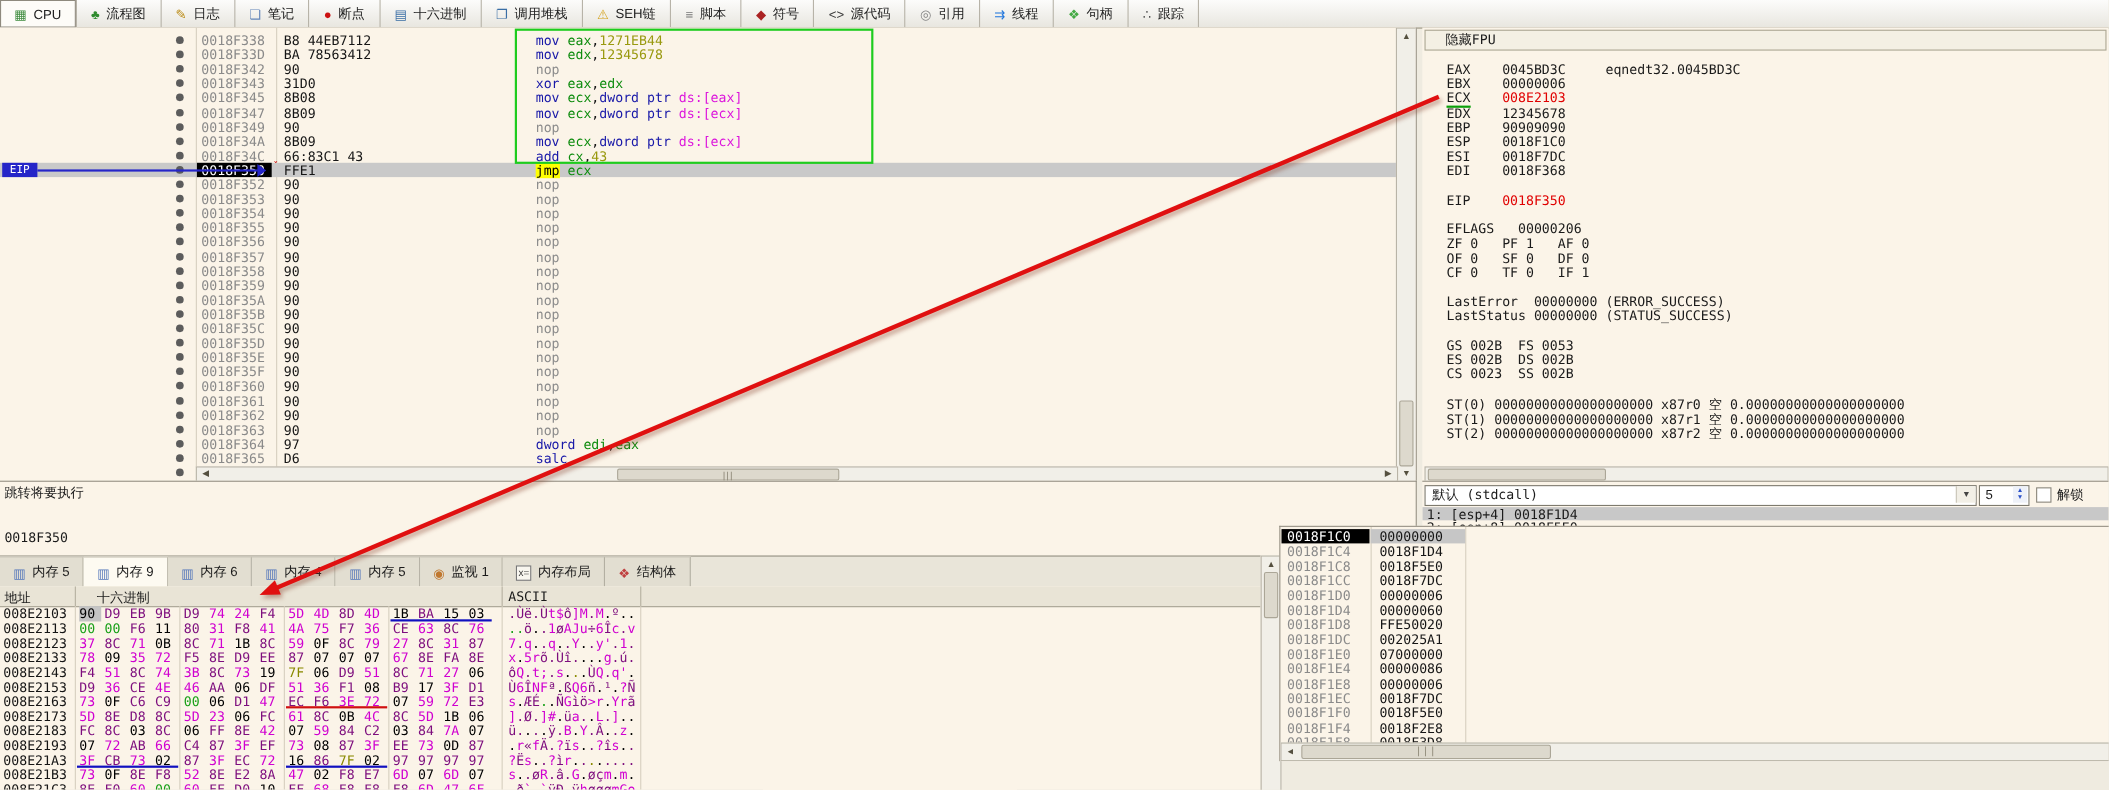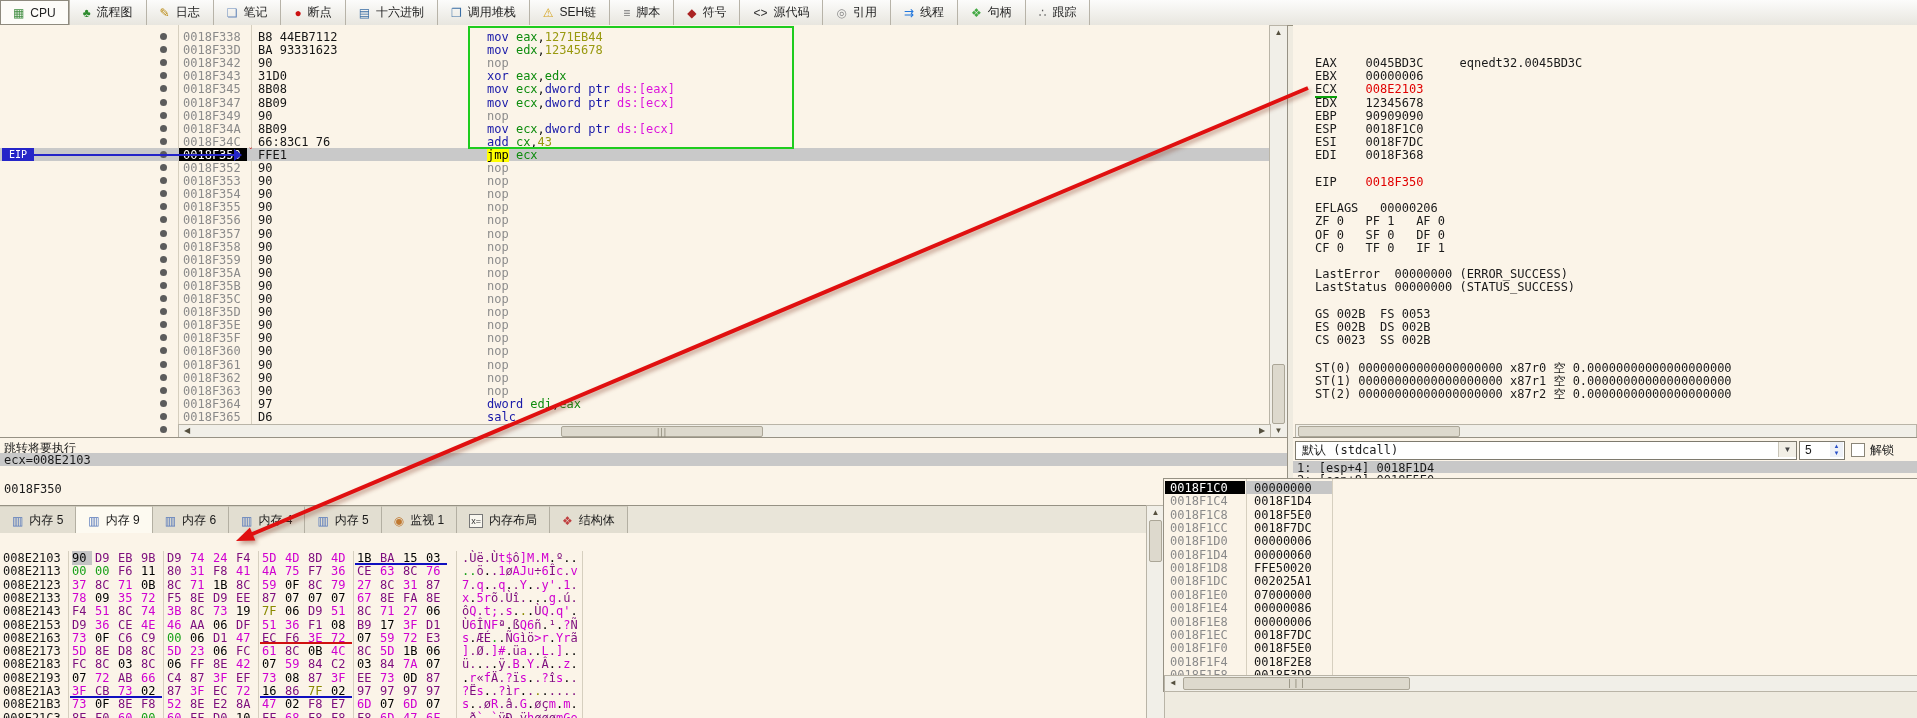--- a/index.html
+++ b/index.html
@@ -159,28 +159,28 @@
       <span class="ticon" style="color:#555555">∴</span>
       <span>跟踪</span>
     </div>
   </div>
 
 <div id="disasm" class="pane">
   <div class="vline" style="left:178px;bottom:12px"></div>
   <div class="vline" style="left:251px;bottom:12px"></div>
   <div id="drows">
       <div class="drow mono" style="top: 5px;"><span class="dot"></span><span class="daddr">0018F338</span><span class="dbytes">B8 44EB7112</span><span class="dinstr"><span class="mn">mov </span><span class="rg">eax</span><span class="pl">,</span><span class="im">1271EB44</span></span></div>
-      <div class="drow mono" style="top: 18.1px; text-align: right;"><span class="dot"></span><span class="daddr">0018F33D</span><span class="dbytes">BA 93331623</span><span class="dinstr"><span class="mn">mov </span><span class="rg">edx</span><span class="pl">,</span><span class="im">12345678</span></span></div>
+      <div class="drow mono" style="top: 18.1px; text-align: right;"><span class="dot"></span><span class="daddr">0018F33D</span><span class="dbytes">BA 78563412</span><span class="dinstr"><span class="mn">mov </span><span class="rg">edx</span><span class="pl">,</span><span class="im">12345678</span></span></div>
       <div class="drow mono" style="top: 31.2px;"><span class="dot"></span><span class="daddr">0018F342</span><span class="dbytes">90</span><span class="dinstr"><span class="np">nop</span></span></div>
       <div class="drow mono" style="top: 44.3px;"><span class="dot"></span><span class="daddr">0018F343</span><span class="dbytes">31D0</span><span class="dinstr"><span class="mn">xor </span><span class="rg">eax</span><span class="pl">,</span><span class="rg">edx</span></span></div>
       <div class="drow mono" style="top: 57.4px;"><span class="dot"></span><span class="daddr">0018F345</span><span class="dbytes">8B08</span><span class="dinstr"><span class="mn">mov </span><span class="rg">ecx</span><span class="pl">,</span><span class="mn">dword ptr </span><span class="mm">ds:[eax]</span></span></div>
       <div class="drow mono" style="top: 70.5px;"><span class="dot"></span><span class="daddr">0018F347</span><span class="dbytes">8B09</span><span class="dinstr"><span class="mn">mov </span><span class="rg">ecx</span><span class="pl">,</span><span class="mn">dword ptr </span><span class="mm">ds:[ecx]</span></span></div>
       <div class="drow mono" style="top: 83.6px;"><span class="dot"></span><span class="daddr">0018F349</span><span class="dbytes">90</span><span class="dinstr"><span class="np">nop</span></span></div>
       <div class="drow mono" style="top: 96.7px;"><span class="dot"></span><span class="daddr">0018F34A</span><span class="dbytes">8B09</span><span class="dinstr"><span class="mn">mov </span><span class="rg">ecx</span><span class="pl">,</span><span class="mn">dword ptr </span><span class="mm">ds:[ecx]</span></span></div>
-      <div class="drow mono" style="top: 109.8px;"><span class="dot"></span><span class="daddr">0018F34C</span><span class="dbytes">66:83C1 76</span><span class="dinstr"><span class="mn">add </span><span class="rg">cx</span><span class="pl">,</span><span class="im">43</span></span></div>
+      <div class="drow mono" style="top: 109.8px;"><span class="dot"></span><span class="daddr">0018F34C</span><span class="dbytes">66:83C1 43</span><span class="dinstr"><span class="mn">add </span><span class="rg">cx</span><span class="pl">,</span><span class="im">43</span></span></div>
       <div class="drow mono sel" style="top: 122.9px;"><span class="acell"></span><span class="dot"></span><span class="daddr">0018F350</span><span class="jmark">ˇ</span><span class="dbytes">FFE1</span><span class="dinstr"><span class="jm">jmp</span><span class="pl"> </span><span class="rg">ecx</span></span></div>
       <div class="drow mono" style="top: 136px;"><span class="dot"></span><span class="daddr">0018F352</span><span class="dbytes">90</span><span class="dinstr"><span class="np">nop</span></span></div>
       <div class="drow mono" style="top: 149.1px;"><span class="dot"></span><span class="daddr">0018F353</span><span class="dbytes">90</span><span class="dinstr"><span class="np">nop</span></span></div>
       <div class="drow mono" style="top: 162.2px;"><span class="dot"></span><span class="daddr">0018F354</span><span class="dbytes">90</span><span class="dinstr"><span class="np">nop</span></span></div>
       <div class="drow mono" style="top: 175.3px;"><span class="dot"></span><span class="daddr">0018F355</span><span class="dbytes">90</span><span class="dinstr"><span class="np">nop</span></span></div>
       <div class="drow mono" style="top: 188.4px;"><span class="dot"></span><span class="daddr">0018F356</span><span class="dbytes">90</span><span class="dinstr"><span class="np">nop</span></span></div>
       <div class="drow mono" style="top: 201.5px;"><span class="dot"></span><span class="daddr">0018F357</span><span class="dbytes">90</span><span class="dinstr"><span class="np">nop</span></span></div>
       <div class="drow mono" style="top: 214.6px;"><span class="dot"></span><span class="daddr">0018F358</span><span class="dbytes">90</span><span class="dinstr"><span class="np">nop</span></span></div>
       <div class="drow mono" style="top: 227.7px;"><span class="dot"></span><span class="daddr">0018F359</span><span class="dbytes">90</span><span class="dinstr"><span class="np">nop</span></span></div>
       <div class="drow mono" style="top: 240.8px;"><span class="dot"></span><span class="daddr">0018F35A</span><span class="dbytes">90</span><span class="dinstr"><span class="np">nop</span></span></div>
@@ -211,29 +211,29 @@
   <div class="sbh" style="left:178px;top:399px;width:1091px;height:13px">
     <div class="sbarrow" style="left:2px;width:12px;top:1px">◀</div>
     <div class="sbthumb" style="left:382px;top:1px;width:200px;height:9px">
         <div class="grip">|||</div>
       </div>
     <div class="sbarrow" style="right:2px;width:12px;top:1px;left:auto">▶</div>
   </div>
 </div>
 
 <div id="regs" class="pane mono">
+  <div id="fpubar">隐藏FPU</div>
   <div id="rlines"><div class="rline mono" style="top: 31px;"><span class="">EAX    0045BD3C     eqnedt32.0045BD3C</span></div><div class="rline mono" style="top: 44.2px;"><span class="">EBX    00000006</span></div><div class="rline mono" style="top: 57.4px;"><span class="ulg">ECX</span><span class="">    </span><span class="red">008E2103</span></div><div class="rline mono" style="top: 70.6px;"><span class="">EDX    12345678</span></div><div class="rline mono" style="top: 83.8px;"><span class="">EBP    90909090</span></div><div class="rline mono" style="top: 97px;"><span class="">ESP    0018F1C0</span></div><div class="rline mono" style="top: 110.2px;"><span class="">ESI    0018F7DC</span></div><div class="rline mono" style="top: 123.4px;"><span class="">EDI    0018F368</span></div><div class="rline mono" style="top: 136.6px;"><span class=""></span></div><div class="rline mono" style="top: 149.8px;"><span class="">EIP    </span><span class="red">0018F350</span></div><div class="rline mono" style="top: 163px;"><span class=""></span></div><div class="rline mono" style="top: 176.2px;"><span class="">EFLAGS   00000206</span></div><div class="rline mono" style="top: 189.4px;"><span class="">ZF 0   PF 1   AF 0</span></div><div class="rline mono" style="top: 202.6px;"><span class="">OF 0   SF 0   DF 0</span></div><div class="rline mono" style="top: 215.8px;"><span class="">CF 0   TF 0   IF 1</span></div><div class="rline mono" style="top: 229px;"><span class=""></span></div><div class="rline mono" style="top: 242.2px;"><span class="">LastError  00000000 (ERROR_SUCCESS)</span></div><div class="rline mono" style="top: 255.4px;"><span class="">LastStatus 00000000 (STATUS_SUCCESS)</span></div><div class="rline mono" style="top: 268.6px;"><span class=""></span></div><div class="rline mono" style="top: 281.8px;"><span class="">GS 002B  FS 0053</span></div><div class="rline mono" style="top: 295px;"><span class="">ES 002B  DS 002B</span></div><div class="rline mono" style="top: 308.2px;"><span class="">CS 0023  SS 002B</span></div><div class="rline mono" style="top: 321.4px;"><span class=""></span></div><div class="rline mono" style="top: 334.6px;"><span class="">ST(0) 00000000000000000000 x87r0 空 0.00000000000000000000</span></div><div class="rline mono" style="top: 347.8px;"><span class="">ST(1) 00000000000000000000 x87r1 空 0.00000000000000000000</span></div><div class="rline mono" style="top: 361px;"><span class="">ST(2) 00000000000000000000 x87r2 空 0.00000000000000000000</span></div></div>
   <div class="sbh" style="left:2px;top:399px;width:620px;height:13px">
     <div class="sbthumb" style="left:2px;top:1px;width:160px;height:9px"></div>
   </div>
 </div>
 
 <div id="infopane" class="pane mono">
   <div style="position:absolute;left:4px;top:2px">跳转将要执行</div>
-  <div id="grayrow"><span style="position:absolute;left:4px">ecx=008E2103</span></div>
   <div style="position:absolute;left:4px;top:44px">0018F350</div>
 </div>
 
 <div id="argsarea" class="pane">
   <div id="combo">
     <span id="combotext">默认 (stdcall)</span>
     <span id="combobtn">▼</span>
   </div>
   <div id="spin">
     <span id="spinval">5</span>
@@ -276,20 +276,28 @@
       <span class="ticon boxed" style="color:#333333">x=</span>
       <span>内存布局</span>
     </div>
     <div class="btab">
       <span class="ticon" style="color:#c04040">❖</span>
       <span>结构体</span>
     </div>
   </div>
 
 <div id="dump" class="pane">
+  <div id="dumphdr">
+    <span class="hcell" style="left:4px">地址</span>
+    <span class="hcell" style="left:88px">十六进制</span>
+    <span class="hcell" style="left:462px;font-family:'DejaVu Sans Mono',monospace">ASCII</span>
+    <div class="hline" style="left:68px"></div>
+      <div class="hline" style="left:456px"></div>
+      <div class="hline" style="left:582px"></div>
+  </div>
   <div class="vline" style="left:68px;top:18px"></div>
   <div class="vline" style="left:163px;top:18px"></div>
   <div class="vline" style="left:258px;top:18px"></div>
   <div class="vline" style="left:353px;top:18px"></div>
   <div class="vline" style="left:456px;top:18px"></div>
   <div class="vline" style="left:582px;top:18px"></div>
   <div id="mrows" class="mono"><div class="mrow mono" style="top: 18px;"><span class="maddr">008E2103</span><span class="mbyte sel" style="left:72px;color:#7d0d7d">90</span><span class="mbyte" style="left:95px;color:#7d0d7d">D9</span><span class="mbyte" style="left:118px;color:#7d0d7d">EB</span><span class="mbyte" style="left:141px;color:#7d0d7d">9B</span><span class="mbyte" style="left:167px;color:#7d0d7d">D9</span><span class="mbyte" style="left:190px;color:#d000d0">74</span><span class="mbyte" style="left:213px;color:#d000d0">24</span><span class="mbyte" style="left:236px;color:#7d0d7d">F4</span><span class="mbyte" style="left:262px;color:#d000d0">5D</span><span class="mbyte" style="left:285px;color:#d000d0">4D</span><span class="mbyte" style="left:308px;color:#7d0d7d">8D</span><span class="mbyte" style="left:331px;color:#d000d0">4D</span><span class="mbyte" style="left:357px;color:#000000">1B</span><span class="mbyte" style="left:380px;color:#7d0d7d">BA</span><span class="mbyte" style="left:403px;color:#000000">15</span><span class="mbyte" style="left:426px;color:#000000">03</span><div class="mund" style="left:355px;width:92px;background:#1010c0"></div><span class="mascii" style="left:462px;color:#7d0d7d">.</span><span class="mascii" style="left:469.23px;color:#7d0d7d">Ù</span><span class="mascii" style="left:476.46px;color:#7d0d7d">ë</span><span class="mascii" style="left:483.69px;color:#7d0d7d">.</span><span class="mascii" style="left:490.92px;color:#7d0d7d">Ù</span><span class="mascii" style="left:498.15px;color:#d000d0">t</span><span class="mascii" style="left:505.38px;color:#d000d0">$</span><span class="mascii" style="left:512.61px;color:#7d0d7d">ô</span><span class="mascii" style="left:519.84px;color:#d000d0">]</span><span class="mascii" style="left:527.07px;color:#d000d0">M</span><span class="mascii" style="left:534.3px;color:#7d0d7d">.</span><span class="mascii" style="left:541.53px;color:#d000d0">M</span><span class="mascii" style="left:548.76px;color:#000000">.</span><span class="mascii" style="left:555.99px;color:#7d0d7d">º</span><span class="mascii" style="left:563.22px;color:#000000">.</span><span class="mascii" style="left:570.45px;color:#000000">.</span></div><div class="mrow mono" style="top: 31.3px;"><span class="maddr">008E2113</span><span class="mbyte" style="left:72px;color:#18a018">00</span><span class="mbyte" style="left:95px;color:#18a018">00</span><span class="mbyte" style="left:118px;color:#7d0d7d">F6</span><span class="mbyte" style="left:141px;color:#000000">11</span><span class="mbyte" style="left:167px;color:#7d0d7d">80</span><span class="mbyte" style="left:190px;color:#d000d0">31</span><span class="mbyte" style="left:213px;color:#7d0d7d">F8</span><span class="mbyte" style="left:236px;color:#d000d0">41</span><span class="mbyte" style="left:262px;color:#d000d0">4A</span><span class="mbyte" style="left:285px;color:#d000d0">75</span><span class="mbyte" style="left:308px;color:#7d0d7d">F7</span><span class="mbyte" style="left:331px;color:#d000d0">36</span><span class="mbyte" style="left:357px;color:#7d0d7d">CE</span><span class="mbyte" style="left:380px;color:#d000d0">63</span><span class="mbyte" style="left:403px;color:#7d0d7d">8C</span><span class="mbyte" style="left:426px;color:#d000d0">76</span><span class="mascii" style="left:462px;color:#18a018">.</span><span class="mascii" style="left:469.23px;color:#18a018">.</span><span class="mascii" style="left:476.46px;color:#7d0d7d">ö</span><span class="mascii" style="left:483.69px;color:#000000">.</span><span class="mascii" style="left:490.92px;color:#7d0d7d">.</span><span class="mascii" style="left:498.15px;color:#d000d0">1</span><span class="mascii" style="left:505.38px;color:#7d0d7d">ø</span><span class="mascii" style="left:512.61px;color:#d000d0">A</span><span class="mascii" style="left:519.84px;color:#d000d0">J</span><span class="mascii" style="left:527.07px;color:#d000d0">u</span><span class="mascii" style="left:534.3px;color:#7d0d7d">÷</span><span class="mascii" style="left:541.53px;color:#d000d0">6</span><span class="mascii" style="left:548.76px;color:#7d0d7d">Î</span><span class="mascii" style="left:555.99px;color:#d000d0">c</span><span class="mascii" style="left:563.22px;color:#7d0d7d">.</span><span class="mascii" style="left:570.45px;color:#d000d0">v</span></div><div class="mrow mono" style="top: 44.6px;"><span class="maddr">008E2123</span><span class="mbyte" style="left:72px;color:#d000d0">37</span><span class="mbyte" style="left:95px;color:#7d0d7d">8C</span><span class="mbyte" style="left:118px;color:#d000d0">71</span><span class="mbyte" style="left:141px;color:#000000">0B</span><span class="mbyte" style="left:167px;color:#7d0d7d">8C</span><span class="mbyte" style="left:190px;color:#d000d0">71</span><span class="mbyte" style="left:213px;color:#000000">1B</span><span class="mbyte" style="left:236px;color:#7d0d7d">8C</span><span class="mbyte" style="left:262px;color:#d000d0">59</span><span class="mbyte" style="left:285px;color:#000000">0F</span><span class="mbyte" style="left:308px;color:#7d0d7d">8C</span><span class="mbyte" style="left:331px;color:#d000d0">79</span><span class="mbyte" style="left:357px;color:#d000d0">27</span><span class="mbyte" style="left:380px;color:#7d0d7d">8C</span><span class="mbyte" style="left:403px;color:#d000d0">31</span><span class="mbyte" style="left:426px;color:#7d0d7d">87</span><span class="mascii" style="left:462px;color:#d000d0">7</span><span class="mascii" style="left:469.23px;color:#7d0d7d">.</span><span class="mascii" style="left:476.46px;color:#d000d0">q</span><span class="mascii" style="left:483.69px;color:#000000">.</span><span class="mascii" style="left:490.92px;color:#7d0d7d">.</span><span class="mascii" style="left:498.15px;color:#d000d0">q</span><span class="mascii" style="left:505.38px;color:#000000">.</span><span class="mascii" style="left:512.61px;color:#7d0d7d">.</span><span class="mascii" style="left:519.84px;color:#d000d0">Y</span><span class="mascii" style="left:527.07px;color:#000000">.</span><span class="mascii" style="left:534.3px;color:#7d0d7d">.</span><span class="mascii" style="left:541.53px;color:#d000d0">y</span><span class="mascii" style="left:548.76px;color:#d000d0">'</span><span class="mascii" style="left:555.99px;color:#7d0d7d">.</span><span class="mascii" style="left:563.22px;color:#d000d0">1</span><span class="mascii" style="left:570.45px;color:#7d0d7d">.</span></div><div class="mrow mono" style="top: 57.9px;"><span class="maddr">008E2133</span><span class="mbyte" style="left:72px;color:#d000d0">78</span><span class="mbyte" style="left:95px;color:#000000">09</span><span class="mbyte" style="left:118px;color:#d000d0">35</span><span class="mbyte" style="left:141px;color:#d000d0">72</span><span class="mbyte" style="left:167px;color:#7d0d7d">F5</span><span class="mbyte" style="left:190px;color:#7d0d7d">8E</span><span class="mbyte" style="left:213px;color:#7d0d7d">D9</span><span class="mbyte" style="left:236px;color:#7d0d7d">EE</span><span class="mbyte" style="left:262px;color:#7d0d7d">87</span><span class="mbyte" style="left:285px;color:#000000">07</span><span class="mbyte" style="left:308px;color:#000000">07</span><span class="mbyte" style="left:331px;color:#000000">07</span><span class="mbyte" style="left:357px;color:#d000d0">67</span><span class="mbyte" style="left:380px;color:#7d0d7d">8E</span><span class="mbyte" style="left:403px;color:#7d0d7d">FA</span><span class="mbyte" style="left:426px;color:#7d0d7d">8E</span><span class="mascii" style="left:462px;color:#d000d0">x</span><span class="mascii" style="left:469.23px;color:#000000">.</span><span class="mascii" style="left:476.46px;color:#d000d0">5</span><span class="mascii" style="left:483.69px;color:#d000d0">r</span><span class="mascii" style="left:490.92px;color:#7d0d7d">õ</span><span class="mascii" style="left:498.15px;color:#7d0d7d">.</span><span class="mascii" style="left:505.38px;color:#7d0d7d">Ù</span><span class="mascii" style="left:512.61px;color:#7d0d7d">î</span><span class="mascii" style="left:519.84px;color:#7d0d7d">.</span><span class="mascii" style="left:527.07px;color:#000000">.</span><span class="mascii" style="left:534.3px;color:#000000">.</span><span class="mascii" style="left:541.53px;color:#000000">.</span><span class="mascii" style="left:548.76px;color:#d000d0">g</span><span class="mascii" style="left:555.99px;color:#7d0d7d">.</span><span class="mascii" style="left:563.22px;color:#7d0d7d">ú</span><span class="mascii" style="left:570.45px;color:#7d0d7d">.</span></div><div class="mrow mono" style="top: 71.2px;"><span class="maddr">008E2143</span><span class="mbyte" style="left:72px;color:#7d0d7d">F4</span><span class="mbyte" style="left:95px;color:#d000d0">51</span><span class="mbyte" style="left:118px;color:#7d0d7d">8C</span><span class="mbyte" style="left:141px;color:#d000d0">74</span><span class="mbyte" style="left:167px;color:#d000d0">3B</span><span class="mbyte" style="left:190px;color:#7d0d7d">8C</span><span class="mbyte" style="left:213px;color:#d000d0">73</span><span class="mbyte" style="left:236px;color:#000000">19</span><span class="mbyte" style="left:262px;color:#8a8a00">7F</span><span class="mbyte" style="left:285px;color:#000000">06</span><span class="mbyte" style="left:308px;color:#7d0d7d">D9</span><span class="mbyte" style="left:331px;color:#d000d0">51</span><span class="mbyte" style="left:357px;color:#7d0d7d">8C</span><span class="mbyte" style="left:380px;color:#d000d0">71</span><span class="mbyte" style="left:403px;color:#d000d0">27</span><span class="mbyte" style="left:426px;color:#000000">06</span><span class="mascii" style="left:462px;color:#7d0d7d">ô</span><span class="mascii" style="left:469.23px;color:#d000d0">Q</span><span class="mascii" style="left:476.46px;color:#7d0d7d">.</span><span class="mascii" style="left:483.69px;color:#d000d0">t</span><span class="mascii" style="left:490.92px;color:#d000d0">;</span><span class="mascii" style="left:498.15px;color:#7d0d7d">.</span><span class="mascii" style="left:505.38px;color:#d000d0">s</span><span class="mascii" style="left:512.61px;color:#000000">.</span><span class="mascii" style="left:519.84px;color:#8a8a00">.</span><span class="mascii" style="left:527.07px;color:#000000">.</span><span class="mascii" style="left:534.3px;color:#7d0d7d">Ù</span><span class="mascii" style="left:541.53px;color:#d000d0">Q</span><span class="mascii" style="left:548.76px;color:#7d0d7d">.</span><span class="mascii" style="left:555.99px;color:#d000d0">q</span><span class="mascii" style="left:563.22px;color:#d000d0">'</span><span class="mascii" style="left:570.45px;color:#000000">.</span></div><div class="mrow mono" style="top: 84.5px;"><span class="maddr">008E2153</span><span class="mbyte" style="left:72px;color:#7d0d7d">D9</span><span class="mbyte" style="left:95px;color:#d000d0">36</span><span class="mbyte" style="left:118px;color:#7d0d7d">CE</span><span class="mbyte" style="left:141px;color:#d000d0">4E</span><span class="mbyte" style="left:167px;color:#d000d0">46</span><span class="mbyte" style="left:190px;color:#7d0d7d">AA</span><span class="mbyte" style="left:213px;color:#000000">06</span><span class="mbyte" style="left:236px;color:#7d0d7d">DF</span><span class="mbyte" style="left:262px;color:#d000d0">51</span><span class="mbyte" style="left:285px;color:#d000d0">36</span><span class="mbyte" style="left:308px;color:#7d0d7d">F1</span><span class="mbyte" style="left:331px;color:#000000">08</span><span class="mbyte" style="left:357px;color:#7d0d7d">B9</span><span class="mbyte" style="left:380px;color:#000000">17</span><span class="mbyte" style="left:403px;color:#d000d0">3F</span><span class="mbyte" style="left:426px;color:#7d0d7d">D1</span><span class="mascii" style="left:462px;color:#7d0d7d">Ù</span><span class="mascii" style="left:469.23px;color:#d000d0">6</span><span class="mascii" style="left:476.46px;color:#7d0d7d">Î</span><span class="mascii" style="left:483.69px;color:#d000d0">N</span><span class="mascii" style="left:490.92px;color:#d000d0">F</span><span class="mascii" style="left:498.15px;color:#7d0d7d">ª</span><span class="mascii" style="left:505.38px;color:#000000">.</span><span class="mascii" style="left:512.61px;color:#7d0d7d">ß</span><span class="mascii" style="left:519.84px;color:#d000d0">Q</span><span class="mascii" style="left:527.07px;color:#d000d0">6</span><span class="mascii" style="left:534.3px;color:#7d0d7d">ñ</span><span class="mascii" style="left:541.53px;color:#000000">.</span><span class="mascii" style="left:548.76px;color:#7d0d7d">¹</span><span class="mascii" style="left:555.99px;color:#000000">.</span><span class="mascii" style="left:563.22px;color:#d000d0">?</span><span class="mascii" style="left:570.45px;color:#7d0d7d">Ñ</span></div><div class="mrow mono" style="top: 97.8px;"><span class="maddr">008E2163</span><span class="mbyte" style="left:72px;color:#d000d0">73</span><span class="mbyte" style="left:95px;color:#000000">0F</span><span class="mbyte" style="left:118px;color:#7d0d7d">C6</span><span class="mbyte" style="left:141px;color:#7d0d7d">C9</span><span class="mbyte" style="left:167px;color:#18a018">00</span><span class="mbyte" style="left:190px;color:#000000">06</span><span class="mbyte" style="left:213px;color:#7d0d7d">D1</span><span class="mbyte" style="left:236px;color:#d000d0">47</span><span class="mbyte" style="left:262px;color:#7d0d7d">EC</span><span class="mbyte" style="left:285px;color:#7d0d7d">F6</span><span class="mbyte" style="left:308px;color:#d000d0">3E</span><span class="mbyte" style="left:331px;color:#d000d0">72</span><span class="mbyte" style="left:357px;color:#000000">07</span><span class="mbyte" style="left:380px;color:#d000d0">59</span><span class="mbyte" style="left:403px;color:#d000d0">72</span><span class="mbyte" style="left:426px;color:#7d0d7d">E3</span><div class="mund" style="left:260px;width:92px;background:#d01010"></div><span class="mascii" style="left:462px;color:#d000d0">s</span><span class="mascii" style="left:469.23px;color:#000000">.</span><span class="mascii" style="left:476.46px;color:#7d0d7d">Æ</span><span class="mascii" style="left:483.69px;color:#7d0d7d">É</span><span class="mascii" style="left:490.92px;color:#18a018">.</span><span class="mascii" style="left:498.15px;color:#000000">.</span><span class="mascii" style="left:505.38px;color:#7d0d7d">Ñ</span><span class="mascii" style="left:512.61px;color:#d000d0">G</span><span class="mascii" style="left:519.84px;color:#7d0d7d">ì</span><span class="mascii" style="left:527.07px;color:#7d0d7d">ö</span><span class="mascii" style="left:534.3px;color:#d000d0">&gt;</span><span class="mascii" style="left:541.53px;color:#d000d0">r</span><span class="mascii" style="left:548.76px;color:#000000">.</span><span class="mascii" style="left:555.99px;color:#d000d0">Y</span><span class="mascii" style="left:563.22px;color:#d000d0">r</span><span class="mascii" style="left:570.45px;color:#7d0d7d">ã</span></div><div class="mrow mono" style="top: 111.1px;"><span class="maddr">008E2173</span><span class="mbyte" style="left:72px;color:#d000d0">5D</span><span class="mbyte" style="left:95px;color:#7d0d7d">8E</span><span class="mbyte" style="left:118px;color:#7d0d7d">D8</span><span class="mbyte" style="left:141px;color:#7d0d7d">8C</span><span class="mbyte" style="left:167px;color:#d000d0">5D</span><span class="mbyte" style="left:190px;color:#d000d0">23</span><span class="mbyte" style="left:213px;color:#000000">06</span><span class="mbyte" style="left:236px;color:#7d0d7d">FC</span><span class="mbyte" style="left:262px;color:#d000d0">61</span><span class="mbyte" style="left:285px;color:#7d0d7d">8C</span><span class="mbyte" style="left:308px;color:#000000">0B</span><span class="mbyte" style="left:331px;color:#d000d0">4C</span><span class="mbyte" style="left:357px;color:#7d0d7d">8C</span><span class="mbyte" style="left:380px;color:#d000d0">5D</span><span class="mbyte" style="left:403px;color:#000000">1B</span><span class="mbyte" style="left:426px;color:#000000">06</span><span class="mascii" style="left:462px;color:#d000d0">]</span><span class="mascii" style="left:469.23px;color:#7d0d7d">.</span><span class="mascii" style="left:476.46px;color:#7d0d7d">Ø</span><span class="mascii" style="left:483.69px;color:#7d0d7d">.</span><span class="mascii" style="left:490.92px;color:#d000d0">]</span><span class="mascii" style="left:498.15px;color:#d000d0">#</span><span class="mascii" style="left:505.38px;color:#000000">.</span><span class="mascii" style="left:512.61px;color:#7d0d7d">ü</span><span class="mascii" style="left:519.84px;color:#d000d0">a</span><span class="mascii" style="left:527.07px;color:#7d0d7d">.</span><span class="mascii" style="left:534.3px;color:#000000">.</span><span class="mascii" style="left:541.53px;color:#d000d0">L</span><span class="mascii" style="left:548.76px;color:#7d0d7d">.</span><span class="mascii" style="left:555.99px;color:#d000d0">]</span><span class="mascii" style="left:563.22px;color:#000000">.</span><span class="mascii" style="left:570.45px;color:#000000">.</span></div><div class="mrow mono" style="top: 124.4px;"><span class="maddr">008E2183</span><span class="mbyte" style="left:72px;color:#7d0d7d">FC</span><span class="mbyte" style="left:95px;color:#7d0d7d">8C</span><span class="mbyte" style="left:118px;color:#000000">03</span><span class="mbyte" style="left:141px;color:#7d0d7d">8C</span><span class="mbyte" style="left:167px;color:#000000">06</span><span class="mbyte" style="left:190px;color:#7d0d7d">FF</span><span class="mbyte" style="left:213px;color:#7d0d7d">8E</span><span class="mbyte" style="left:236px;color:#d000d0">42</span><span class="mbyte" style="left:262px;color:#000000">07</span><span class="mbyte" style="left:285px;color:#d000d0">59</span><span class="mbyte" style="left:308px;color:#7d0d7d">84</span><span class="mbyte" style="left:331px;color:#7d0d7d">C2</span><span class="mbyte" style="left:357px;color:#000000">03</span><span class="mbyte" style="left:380px;color:#7d0d7d">84</span><span class="mbyte" style="left:403px;color:#d000d0">7A</span><span class="mbyte" style="left:426px;color:#000000">07</span><span class="mascii" style="left:462px;color:#7d0d7d">ü</span><span class="mascii" style="left:469.23px;color:#7d0d7d">.</span><span class="mascii" style="left:476.46px;color:#000000">.</span><span class="mascii" style="left:483.69px;color:#7d0d7d">.</span><span class="mascii" style="left:490.92px;color:#000000">.</span><span class="mascii" style="left:498.15px;color:#7d0d7d">ÿ</span><span class="mascii" style="left:505.38px;color:#7d0d7d">.</span><span class="mascii" style="left:512.61px;color:#d000d0">B</span><span class="mascii" style="left:519.84px;color:#000000">.</span><span class="mascii" style="left:527.07px;color:#d000d0">Y</span><span class="mascii" style="left:534.3px;color:#7d0d7d">.</span><span class="mascii" style="left:541.53px;color:#7d0d7d">Â</span><span class="mascii" style="left:548.76px;color:#000000">.</span><span class="mascii" style="left:555.99px;color:#7d0d7d">.</span><span class="mascii" style="left:563.22px;color:#d000d0">z</span><span class="mascii" style="left:570.45px;color:#000000">.</span></div><div class="mrow mono" style="top: 137.7px;"><span class="maddr">008E2193</span><span class="mbyte" style="left:72px;color:#000000">07</span><span class="mbyte" style="left:95px;color:#d000d0">72</span><span class="mbyte" style="left:118px;color:#7d0d7d">AB</span><span class="mbyte" style="left:141px;color:#d000d0">66</span><span class="mbyte" style="left:167px;color:#7d0d7d">C4</span><span class="mbyte" style="left:190px;color:#7d0d7d">87</span><span class="mbyte" style="left:213px;color:#d000d0">3F</span><span class="mbyte" style="left:236px;color:#7d0d7d">EF</span><span class="mbyte" style="left:262px;color:#d000d0">73</span><span class="mbyte" style="left:285px;color:#000000">08</span><span class="mbyte" style="left:308px;color:#7d0d7d">87</span><span class="mbyte" style="left:331px;color:#d000d0">3F</span><span class="mbyte" style="left:357px;color:#7d0d7d">EE</span><span class="mbyte" style="left:380px;color:#d000d0">73</span><span class="mbyte" style="left:403px;color:#000000">0D</span><span class="mbyte" style="left:426px;color:#7d0d7d">87</span><span class="mascii" style="left:462px;color:#000000">.</span><span class="mascii" style="left:469.23px;color:#d000d0">r</span><span class="mascii" style="left:476.46px;color:#7d0d7d">«</span><span class="mascii" style="left:483.69px;color:#d000d0">f</span><span class="mascii" style="left:490.92px;color:#7d0d7d">Ä</span><span class="mascii" style="left:498.15px;color:#7d0d7d">.</span><span class="mascii" style="left:505.38px;color:#d000d0">?</span><span class="mascii" style="left:512.61px;color:#7d0d7d">ï</span><span class="mascii" style="left:519.84px;color:#d000d0">s</span><span class="mascii" style="left:527.07px;color:#000000">.</span><span class="mascii" style="left:534.3px;color:#7d0d7d">.</span><span class="mascii" style="left:541.53px;color:#d000d0">?</span><span class="mascii" style="left:548.76px;color:#7d0d7d">î</span><span class="mascii" style="left:555.99px;color:#d000d0">s</span><span class="mascii" style="left:563.22px;color:#000000">.</span><span class="mascii" style="left:570.45px;color:#7d0d7d">.</span></div><div class="mrow mono" style="top: 151px;"><span class="maddr">008E21A3</span><span class="mbyte" style="left:72px;color:#d000d0">3F</span><span class="mbyte" style="left:95px;color:#7d0d7d">CB</span><span class="mbyte" style="left:118px;color:#d000d0">73</span><span class="mbyte" style="left:141px;color:#000000">02</span><span class="mbyte" style="left:167px;color:#7d0d7d">87</span><span class="mbyte" style="left:190px;color:#d000d0">3F</span><span class="mbyte" style="left:213px;color:#7d0d7d">EC</span><span class="mbyte" style="left:236px;color:#d000d0">72</span><span class="mbyte" style="left:262px;color:#000000">16</span><span class="mbyte" style="left:285px;color:#7d0d7d">86</span><span class="mbyte" style="left:308px;color:#8a8a00">7F</span><span class="mbyte" style="left:331px;color:#000000">02</span><span class="mbyte" style="left:357px;color:#7d0d7d">97</span><span class="mbyte" style="left:380px;color:#7d0d7d">97</span><span class="mbyte" style="left:403px;color:#7d0d7d">97</span><span class="mbyte" style="left:426px;color:#7d0d7d">97</span><div class="mund" style="left:70px;width:92px;background:#1010c0"></div><div class="mund" style="left:260px;width:92px;background:#1010c0"></div><span class="mascii" style="left:462px;color:#d000d0">?</span><span class="mascii" style="left:469.23px;color:#7d0d7d">Ë</span><span class="mascii" style="left:476.46px;color:#d000d0">s</span><span class="mascii" style="left:483.69px;color:#000000">.</span><span class="mascii" style="left:490.92px;color:#7d0d7d">.</span><span class="mascii" style="left:498.15px;color:#d000d0">?</span><span class="mascii" style="left:505.38px;color:#7d0d7d">ì</span><span class="mascii" style="left:512.61px;color:#d000d0">r</span><span class="mascii" style="left:519.84px;color:#000000">.</span><span class="mascii" style="left:527.07px;color:#7d0d7d">.</span><span class="mascii" style="left:534.3px;color:#8a8a00">.</span><span class="mascii" style="left:541.53px;color:#000000">.</span><span class="mascii" style="left:548.76px;color:#7d0d7d">.</span><span class="mascii" style="left:555.99px;color:#7d0d7d">.</span><span class="mascii" style="left:563.22px;color:#7d0d7d">.</span><span class="mascii" style="left:570.45px;color:#7d0d7d">.</span></div><div class="mrow mono" style="top: 164.3px;"><span class="maddr">008E21B3</span><span class="mbyte" style="left:72px;color:#d000d0">73</span><span class="mbyte" style="left:95px;color:#000000">0F</span><span class="mbyte" style="left:118px;color:#7d0d7d">8E</span><span class="mbyte" style="left:141px;color:#7d0d7d">F8</span><span class="mbyte" style="left:167px;color:#d000d0">52</span><span class="mbyte" style="left:190px;color:#7d0d7d">8E</span><span class="mbyte" style="left:213px;color:#7d0d7d">E2</span><span class="mbyte" style="left:236px;color:#7d0d7d">8A</span><span class="mbyte" style="left:262px;color:#d000d0">47</span><span class="mbyte" style="left:285px;color:#000000">02</span><span class="mbyte" style="left:308px;color:#7d0d7d">F8</span><span class="mbyte" style="left:331px;color:#7d0d7d">E7</span><span class="mbyte" style="left:357px;color:#d000d0">6D</span><span class="mbyte" style="left:380px;color:#000000">07</span><span class="mbyte" style="left:403px;color:#d000d0">6D</span><span class="mbyte" style="left:426px;color:#000000">07</span><span class="mascii" style="left:462px;color:#d000d0">s</span><span class="mascii" style="left:469.23px;color:#000000">.</span><span class="mascii" style="left:476.46px;color:#7d0d7d">.</span><span class="mascii" style="left:483.69px;color:#7d0d7d">ø</span><span class="mascii" style="left:490.92px;color:#d000d0">R</span><span class="mascii" style="left:498.15px;color:#7d0d7d">.</span><span class="mascii" style="left:505.38px;color:#7d0d7d">â</span><span class="mascii" style="left:512.61px;color:#7d0d7d">.</span><span class="mascii" style="left:519.84px;color:#d000d0">G</span><span class="mascii" style="left:527.07px;color:#000000">.</span><span class="mascii" style="left:534.3px;color:#7d0d7d">ø</span><span class="mascii" style="left:541.53px;color:#7d0d7d">ç</span><span class="mascii" style="left:548.76px;color:#d000d0">m</span><span class="mascii" style="left:555.99px;color:#000000">.</span><span class="mascii" style="left:563.22px;color:#d000d0">m</span><span class="mascii" style="left:570.45px;color:#000000">.</span></div><div class="mrow mono" style="top: 177.6px;"><span class="maddr">008E21C3</span><span class="mbyte" style="left:72px;color:#7d0d7d">8E</span><span class="mbyte" style="left:95px;color:#7d0d7d">F0</span><span class="mbyte" style="left:118px;color:#d000d0">60</span><span class="mbyte" style="left:141px;color:#18a018">00</span><span class="mbyte" style="left:167px;color:#d000d0">60</span><span class="mbyte" style="left:190px;color:#7d0d7d">FF</span><span class="mbyte" style="left:213px;color:#7d0d7d">D0</span><span class="mbyte" style="left:236px;color:#000000">10</span><span class="mbyte" style="left:262px;color:#7d0d7d">FF</span><span class="mbyte" style="left:285px;color:#d000d0">68</span><span class="mbyte" style="left:308px;color:#7d0d7d">F8</span><span class="mbyte" style="left:331px;color:#7d0d7d">F8</span><span class="mbyte" style="left:357px;color:#7d0d7d">F8</span><span class="mbyte" style="left:380px;color:#d000d0">6D</span><span class="mbyte" style="left:403px;color:#d000d0">47</span><span class="mbyte" style="left:426px;color:#d000d0">6F</span><span class="mascii" style="left:462px;color:#7d0d7d">.</span><span class="mascii" style="left:469.23px;color:#7d0d7d">ð</span><span class="mascii" style="left:476.46px;color:#d000d0">`</span><span class="mascii" style="left:483.69px;color:#18a018">.</span><span class="mascii" style="left:490.92px;color:#d000d0">`</span><span class="mascii" style="left:498.15px;color:#7d0d7d">ÿ</span><span class="mascii" style="left:505.38px;color:#7d0d7d">Ð</span><span class="mascii" style="left:512.61px;color:#000000">.</span><span class="mascii" style="left:519.84px;color:#7d0d7d">ÿ</span><span class="mascii" style="left:527.07px;color:#d000d0">h</span><span class="mascii" style="left:534.3px;color:#7d0d7d">ø</span><span class="mascii" style="left:541.53px;color:#7d0d7d">ø</span><span class="mascii" style="left:548.76px;color:#7d0d7d">ø</span><span class="mascii" style="left:555.99px;color:#d000d0">m</span><span class="mascii" style="left:563.22px;color:#d000d0">G</span><span class="mascii" style="left:570.45px;color:#d000d0">o</span></div></div>
 </div>
 
 <div class="sbv" style="left:1146px;top:505px;width:17px;height:213px">

